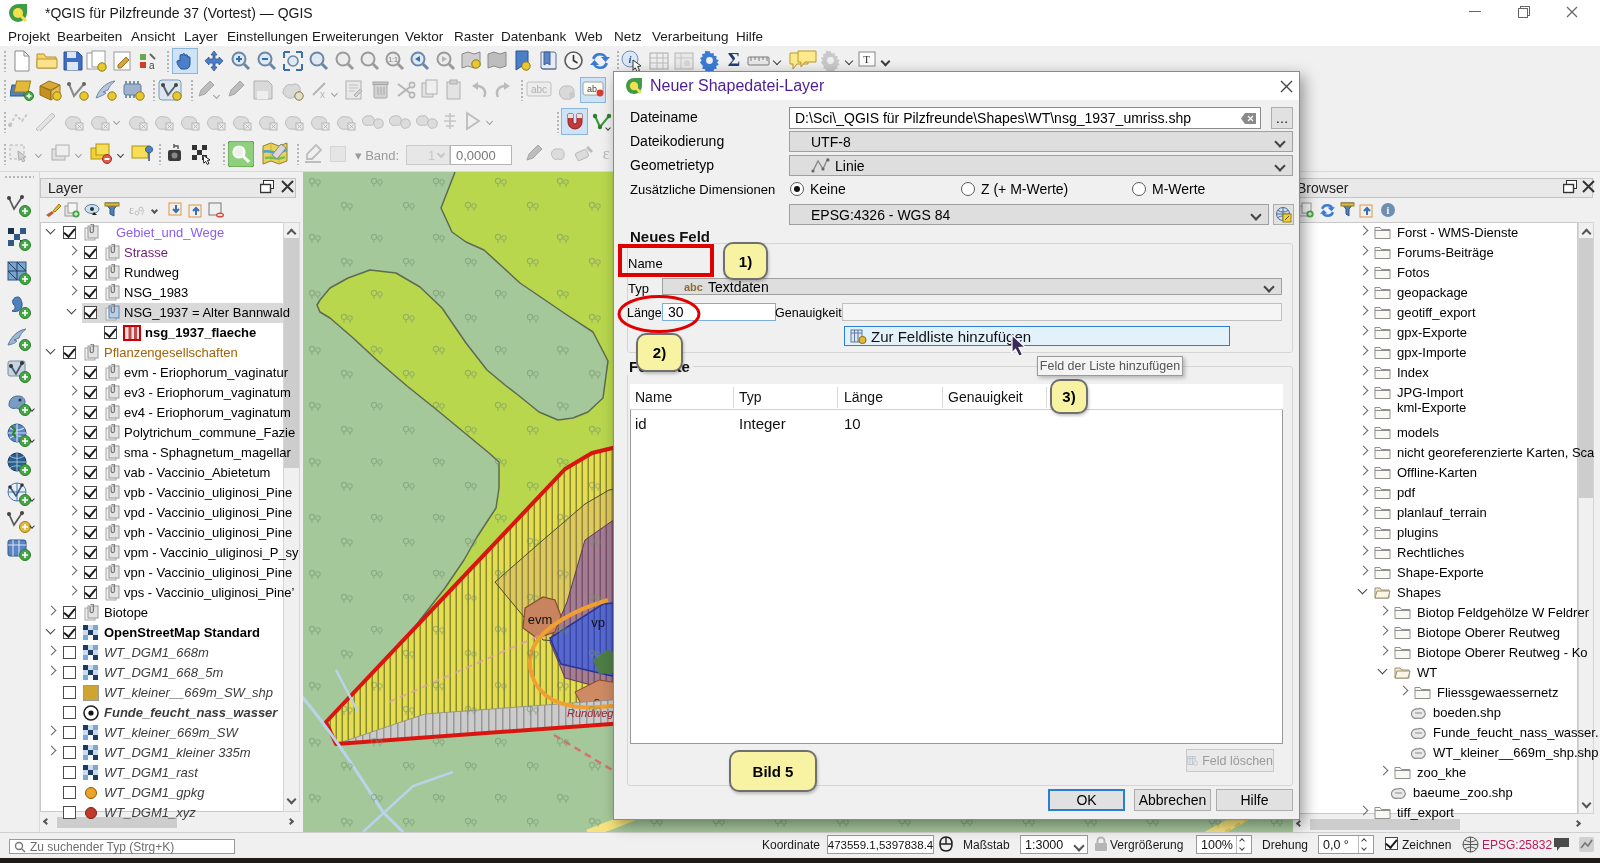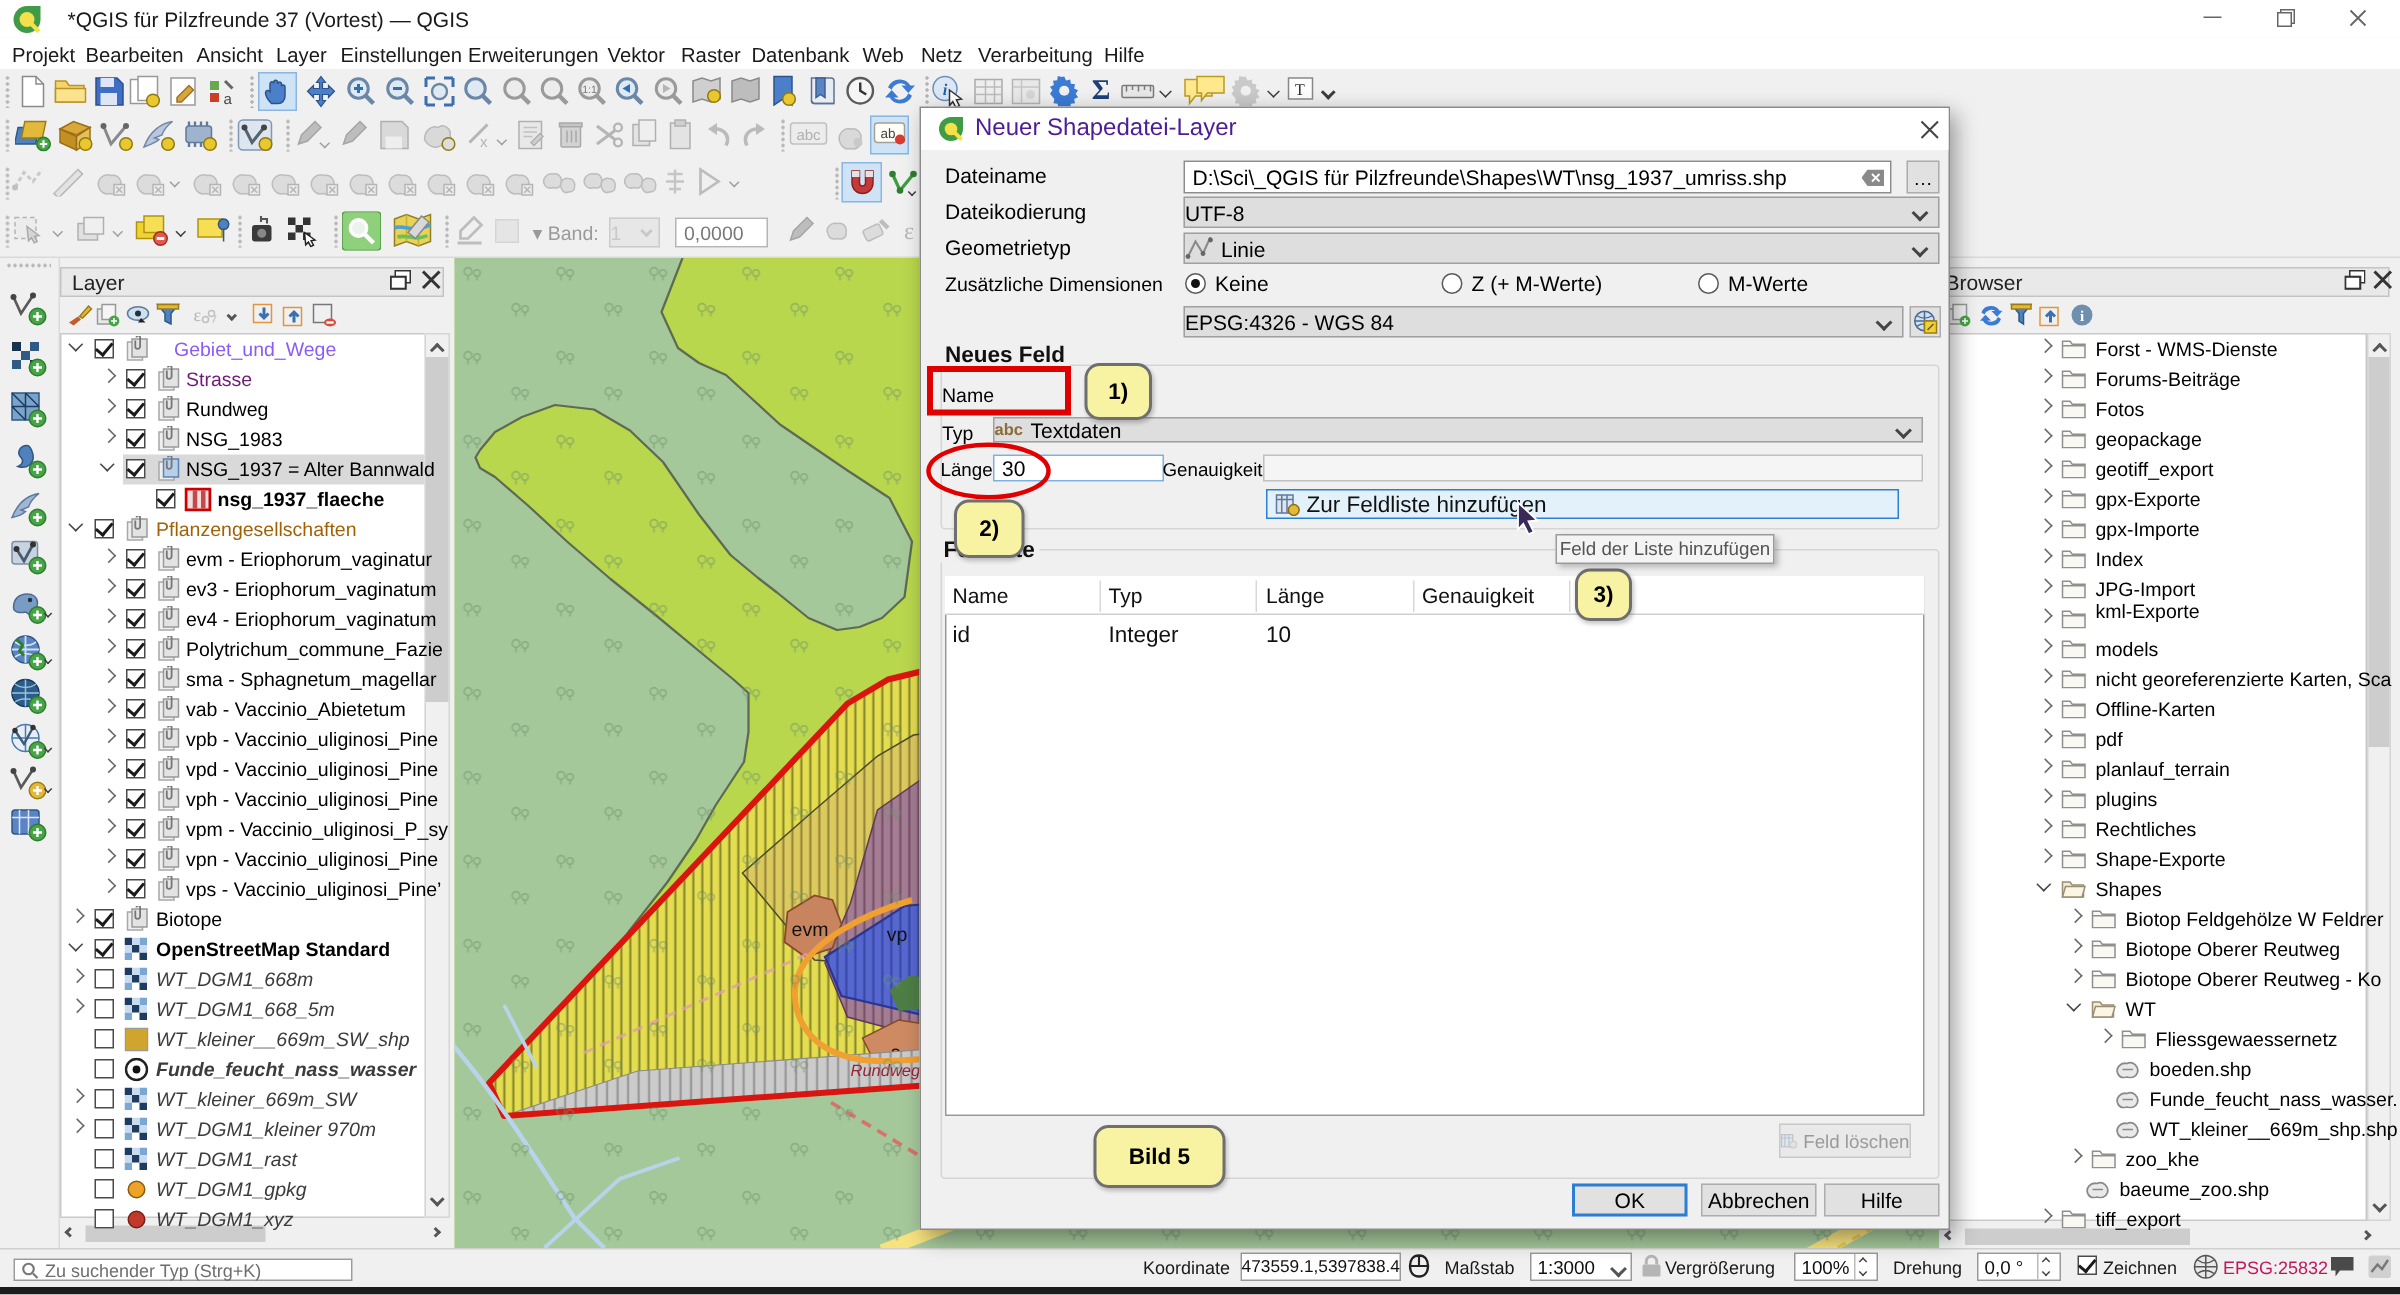--- a/index.html
+++ b/index.html
@@ -5,21 +5,21 @@
 body{font-family:"Liberation Sans",sans-serif;position:relative;background:#f0f0f0;font-size:13px;color:#111}
 .abs{position:absolute}
 .handle{position:absolute;height:4px;background-image:radial-gradient(circle,#b5b5b5 1px,transparent 1.2px);background-size:4px 4px;background-position:0 0}
 .vhandle{position:absolute;width:4px;background-image:radial-gradient(circle,#b5b5b5 1px,transparent 1.2px);background-size:4px 4px}
 .chk{position:absolute;width:13px;height:13px;border:1px solid #4a4a4a;background:#fff}
 .chk.on:before{content:"";position:absolute;left:2px;top:-1px;width:5px;height:9px;border:solid #1a1a1a;border-width:0 2px 2px 0;transform:rotate(40deg)}
 .arr-d{position:absolute;width:7px;height:7px;border:solid #3c3c3c;border-width:0 2px 2px 0;transform:rotate(45deg)}
 .treetxt{position:absolute;font-size:13px;white-space:nowrap;color:#000}
 .chev{position:absolute;width:8px;height:8px;border:solid #444;border-width:0 0 2px 2px;transform:rotate(-45deg)}
 .inp{position:absolute;background:#fff;border:1px solid #8c8c8c;font-size:14px;color:#000;padding:0 5px;display:flex;align-items:center;white-space:nowrap;overflow:hidden}
-.cmb{position:absolute;background:#dedede;border:1px solid #a0a0a0;font-size:14px;color:#000;padding:0 0;display:flex;align-items:center;white-space:nowrap}
+.cmb{position:absolute;background:#dedede;border:1px solid #a0a0a0;font-size:14px;color:#000;padding:0 21px;display:flex;align-items:center;white-space:nowrap}
 .btn{position:absolute;background:#e1e1e1;border:1px solid #adadad;font-size:14px;white-space:nowrap;color:#000;display:flex;align-items:center;justify-content:center}
 .lbl{position:absolute;font-size:14px;color:#000;white-space:nowrap}
 .callout{position:absolute;background:#f8f3a3;border:2px solid #6f6f6f;border-radius:10px;display:flex;align-items:center;justify-content:center;font-weight:bold;font-size:15px;color:#000;box-shadow:1px 2px 3px rgba(0,0,0,.22)}
 .radio{position:absolute;width:14px;height:14px;border:1px solid #5a5a5a;border-radius:50%;background:#fff}
 .radio.on:before{content:"";position:absolute;left:3px;top:3px;width:6px;height:6px;border-radius:50%;background:#111}
 .ghost{opacity:.45;filter:grayscale(95%)}
 .ghost2{opacity:.32;filter:grayscale(100%)}
 </style></head><body>
 <div class="abs" style="left:0;top:0;width:1600px;height:25px;background:#fff"></div>
 <svg class="abs" style="left:8px;top:3px" width="20" height="20" viewBox="0 0 20 20">
@@ -898,21 +898,21 @@
     <svg class="abs" style="left:43px;top:573px" width="15" height="15" viewBox="0 0 15 15">
       <rect x="0" y="0" width="5" height="5" fill="#1d3c5f"></rect>
       <rect x="10" y="0" width="5" height="5" fill="#7aa7d4"></rect>
       <rect x="5" y="5" width="5" height="5" fill="#1d3c5f"></rect>
       <rect x="0" y="10" width="5" height="5" fill="#7aa7d4"></rect>
       <rect x="10" y="10" width="5" height="5" fill="#1d3c5f"></rect>
       <rect x="0" y="5" width="5" height="5" fill="#c9dcef"></rect>
       <rect x="10" y="5" width="5" height="5" fill="#c9dcef"></rect>
       <rect x="5" y="0" width="5" height="5" fill="#c9dcef"></rect>
     </svg>
-    <div class="treetxt" style="left:64px;top:573px;color:#3c3c3c"><i>WT_DGM1_kleiner 970m</i></div>
+    <div class="treetxt" style="left:64px;top:573px;color:#3c3c3c"><i>WT_DGM1_kleiner 335m</i></div>
     <div class="chk " style="left:23px;top:594px"></div>
     <svg class="abs" style="left:43px;top:593px" width="15" height="15" viewBox="0 0 15 15">
       <rect x="0" y="0" width="5" height="5" fill="#1d3c5f"></rect>
       <rect x="10" y="0" width="5" height="5" fill="#7aa7d4"></rect>
       <rect x="5" y="5" width="5" height="5" fill="#1d3c5f"></rect>
       <rect x="0" y="10" width="5" height="5" fill="#7aa7d4"></rect>
       <rect x="10" y="10" width="5" height="5" fill="#1d3c5f"></rect>
       <rect x="0" y="5" width="5" height="5" fill="#c9dcef"></rect>
       <rect x="10" y="5" width="5" height="5" fill="#c9dcef"></rect>
       <rect x="5" y="0" width="5" height="5" fill="#c9dcef"></rect>
@@ -1371,21 +1371,21 @@
     </div>
     <div class="abs" style="left:14px;top:172px;width:666px;height:110px;border:1px solid #d5d5d5;border-radius:3px"></div>
     <div class="abs" style="left:14px;top:157px;background:#f0f0f0;padding:0 3px;font-size:15px;font-weight:bold">Neues Feld</div>
     <div class="lbl" style="left:15px;top:185px;font-size:13px">Name</div>
     <div class="lbl" style="left:15px;top:210px;font-size:13px">Typ</div>
     <div class="cmb" style="left:49px;top:207px;width:620px;height:17px;font-size:14px"><span style="color:#8a6d3b;font-size:11px;font-weight:bold;margin-right:5px">abc</span>Textdaten<div class="chev" style="right:8px;top:4px"></div></div>
     <div class="lbl" style="left:14px;top:235px;font-size:12.5px">Länge</div>
     <div class="inp" style="left:49px;top:232px;width:114px;height:18px;border-color:#7ab0e0">30</div>
     <div class="lbl" style="left:162px;top:235px;font-size:12.5px">Genauigkeit</div>
     <div class="inp" style="left:229px;top:232px;width:440px;height:18px;background:#f5f5f5;border-color:#c0c0c0"></div>
-    <div class="abs" style="left:231px;top:255px;width:422px;height:20px;background:#e3f1fb;border:1px solid #2a7fd4;display:flex;align-items:center;font-size:15px"><svg width="17" height="15" viewBox="0 0 17 15" style="margin:0 4px 0 5px">
+    <div class="abs" style="left:231px;top:255px;width:386px;height:20px;background:#e3f1fb;border:1px solid #2a7fd4;display:flex;align-items:center;font-size:15px"><svg width="17" height="15" viewBox="0 0 17 15" style="margin:0 4px 0 5px">
         <rect x="1" y="1" width="11" height="12" fill="#dce6f2" stroke="#5f7a9c"></rect>
         <path d="M1 4h11M4.5 1v12M8 1v12" stroke="#5f7a9c"></path>
         <circle cx="12.5" cy="11" r="3.6" fill="#e2b93b" stroke="#8a6d0a"></circle>
       </svg>Zur Feldliste hinzufügen</div>
     <div class="abs" style="left:14px;top:295px;width:666px;height:420px;border:1px solid #d5d5d5;border-radius:3px"></div>
     <div class="abs" style="left:13px;top:287px;background:#f0f0f0;padding:0 3px;font-size:15px;font-weight:bold">Feldliste</div>
     <div class="abs" style="left:17px;top:313px;width:653px;height:360px;background:#fff;border:1px solid #999"></div>
     <div class="abs" style="left:17px;top:313px;width:653px;height:26px;background:#fff;border-bottom:1px solid #d0d0d0"></div>
     <div class="abs" style="left:22px;top:318px;font-size:14px;color:#111">Name</div>
     <div class="abs" style="left:126px;top:318px;font-size:14px;color:#111">Typ</div>

